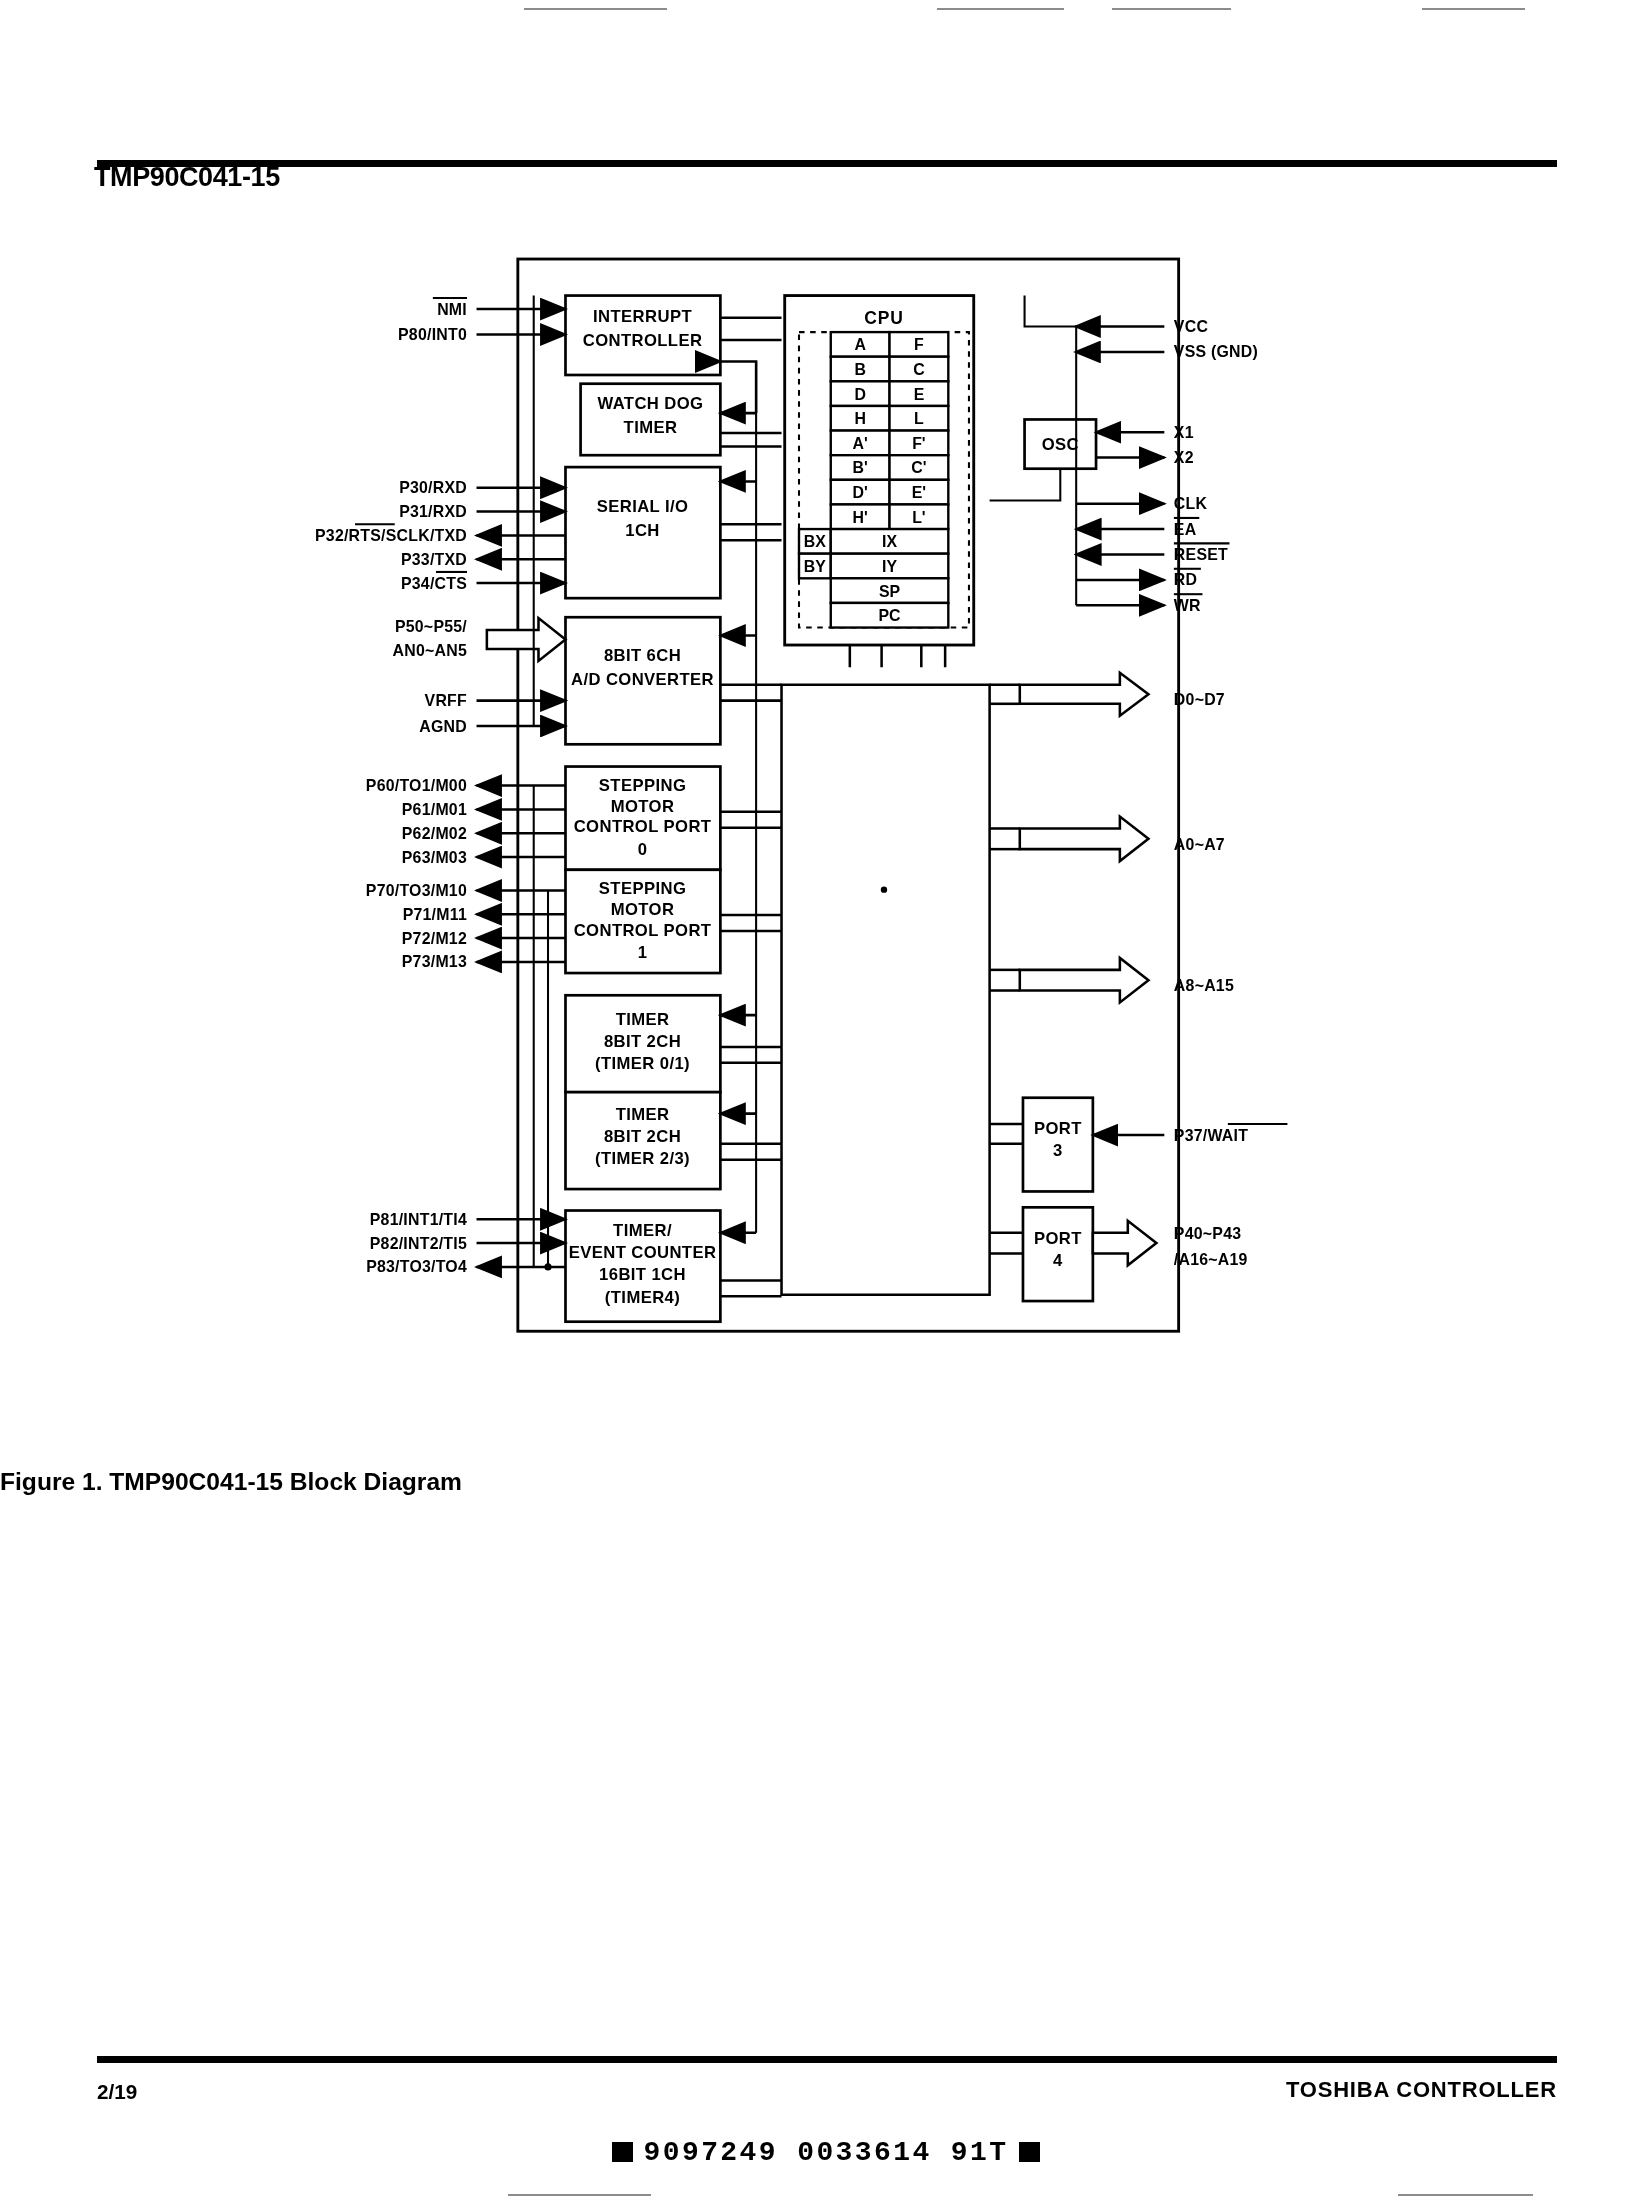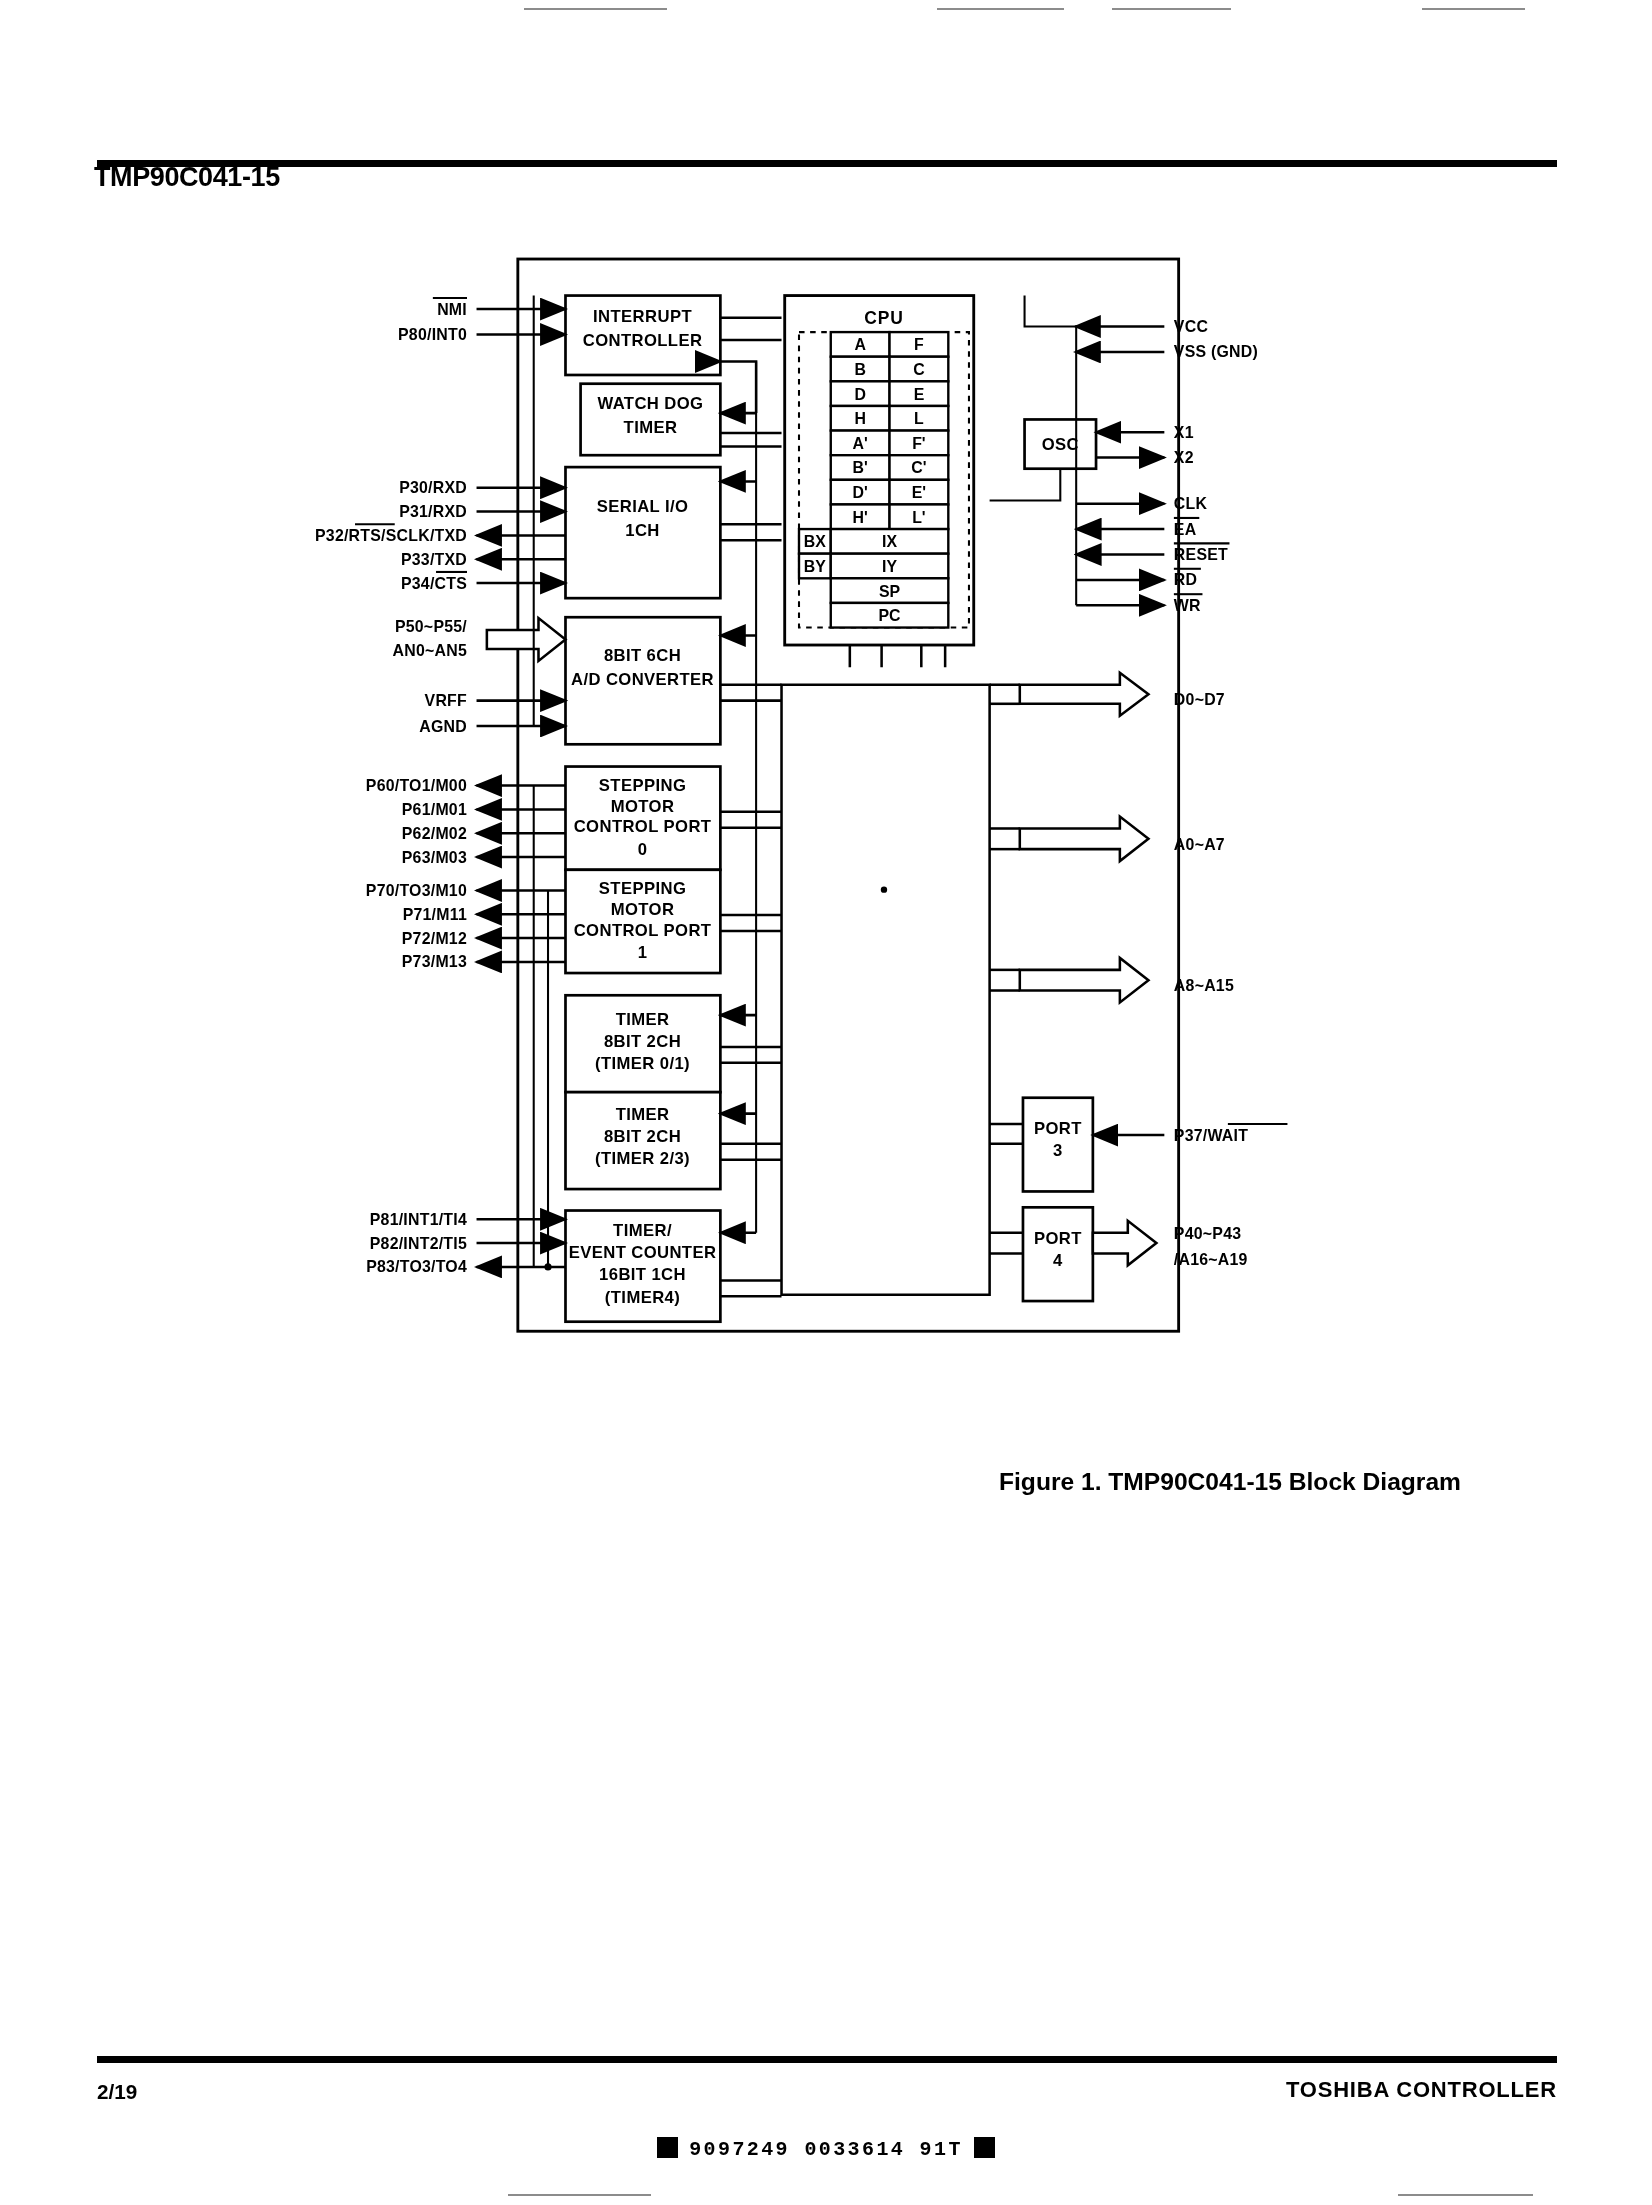--- a/index.html
+++ b/index.html
@@ -57,38 +57,38 @@
     font-weight: bold;
     letter-spacing: 0.8px;
   }
   .barcode-row {
     position: absolute;
     left: 0;
     top: 2137px;
     width: 1652px;
     text-align: center;
     font-family: "Liberation Mono", monospace;
-    font-size: 20px;
+    font-size: 28px;
     font-weight: bold;
     letter-spacing: 2.4px;
   }
   .barcode-row .blk {
     display: inline-block;
     width: 20.7px;
     height: 20.7px;
     background: #000;
     vertical-align: -2.4px;
     margin: 0 11px;
   }
   .caption {
     position: absolute;
     left: 0;
     top: 1468px;
     width: 1461px;
-    text-align: right;
+    text-align: left;
     font-size: 24.6px;
     font-weight: bold;
     letter-spacing: 0px;
   }
   .edge-tick {
     position: absolute;
     background: #000;
     height: 2.4px;
     opacity: 0.45;
   }

